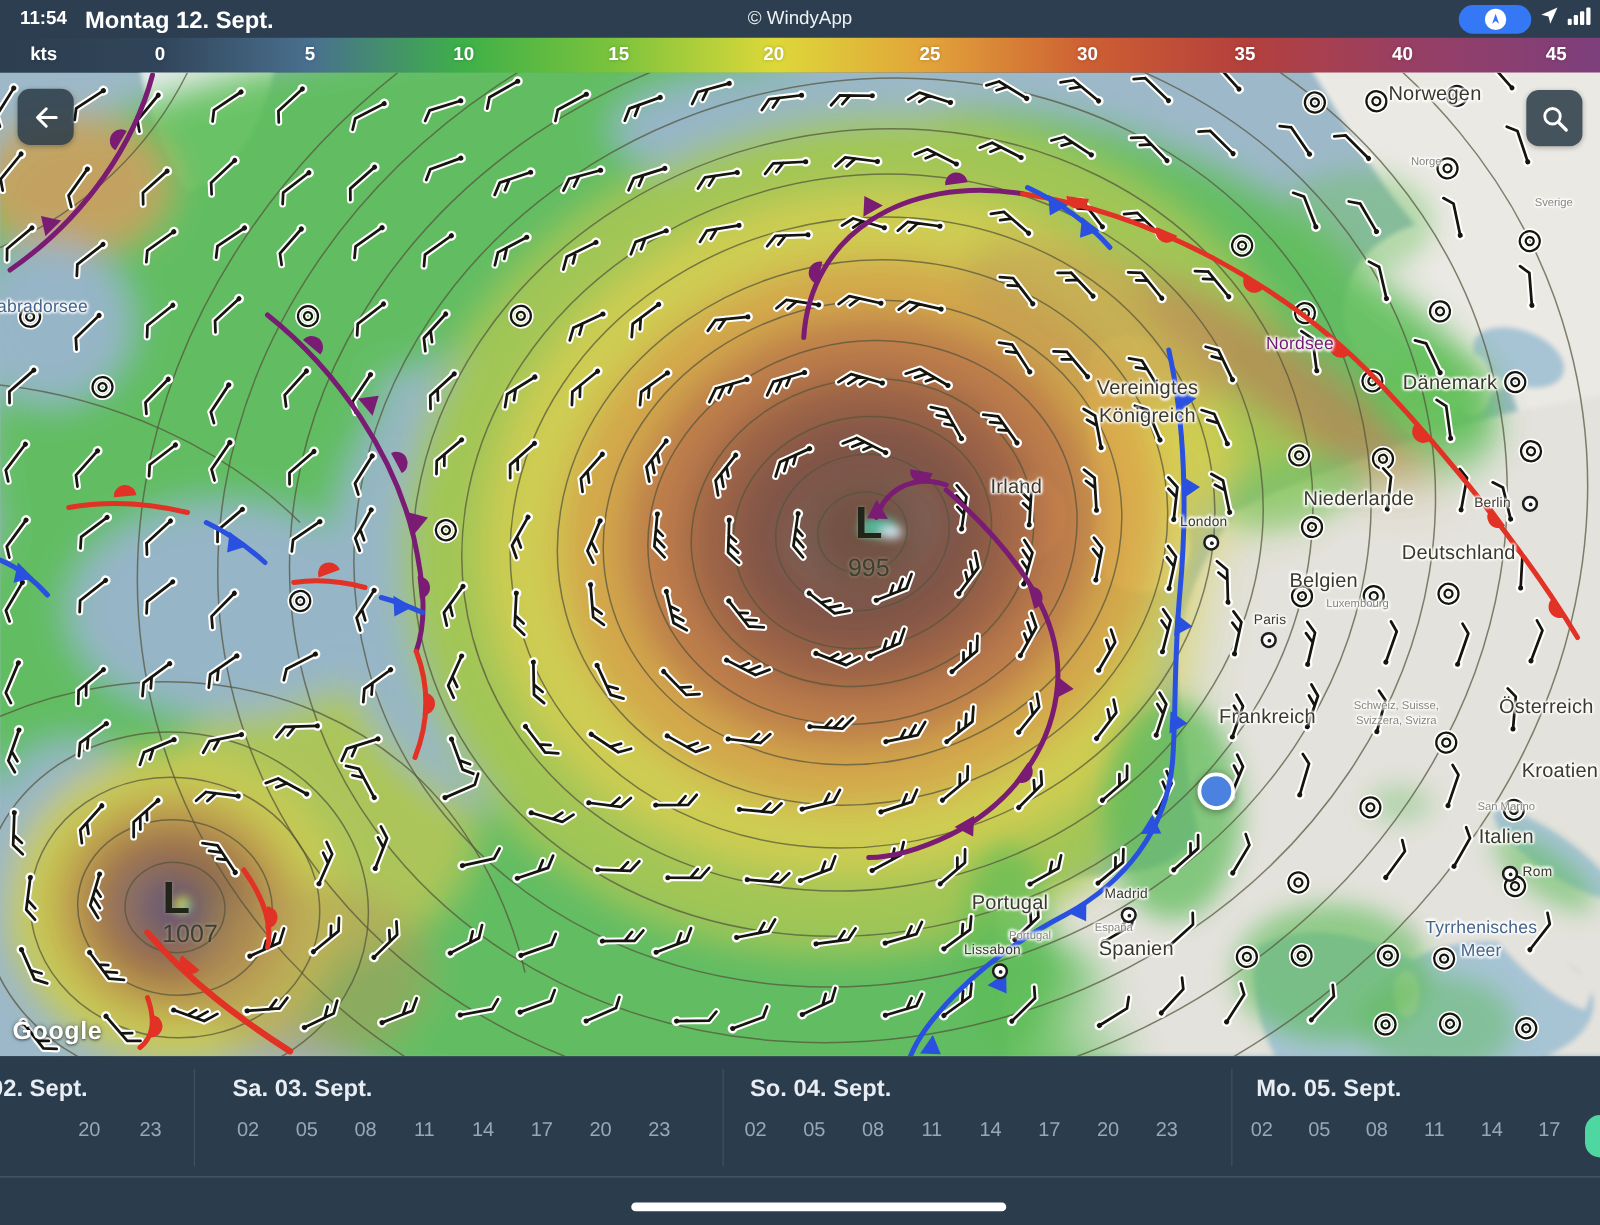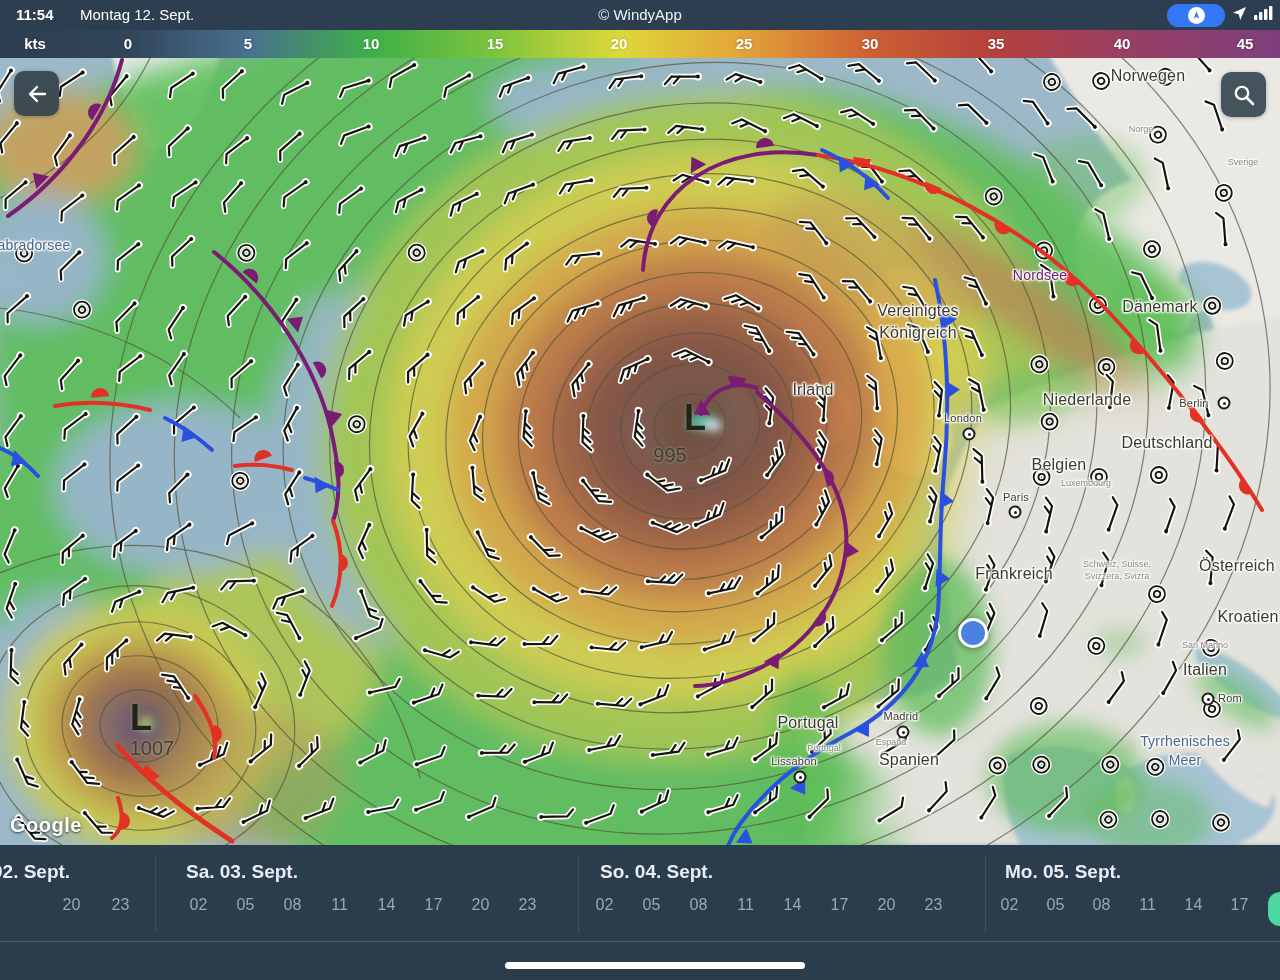--- a/index.html
+++ b/index.html
@@ -1,20 +1,20 @@
 <!DOCTYPE html>
 <html><head>
 <meta charset="utf-8">
 <style>
   html,body{margin:0;padding:0;width:1280px;height:980px;overflow:hidden;background:#2b3c4d;
     font-family:"Liberation Sans",sans-serif;}
   
   #statusbar{position:absolute;left:0;top:0;width:1280px;height:30px;background:#2c3e4f;color:#fff;z-index:40;}
   #sb-time{position:absolute;left:16px;top:6px;font-size:15px;font-weight:700;}
-  #sb-date{position:absolute;left:80px;top:6px;font-size:15px;font-weight:400;}
+  #sb-date{position:absolute;left:68px;top:6px;font-size:19px;font-weight:700;}
   #sb-title{position:absolute;left:0;right:0;top:6px;text-align:center;font-size:15px;font-weight:400;color:#eef2f5;}
   #sb-right{position:absolute;right:6px;top:3px;height:24px;display:flex;align-items:center;gap:7px;}
   #nav-pill{width:58px;height:23px;border-radius:12px;background:#3478f6;display:flex;align-items:center;justify-content:center;}
   #nav-pill .circ{width:17px;height:17px;border-radius:50%;background:#fff;display:flex;align-items:center;justify-content:center;}
   
   #scalebar{position:absolute;left:0;top:30px;width:1280px;height:28px;z-index:39;
     background:linear-gradient(to right,#2c3e4f 0%,#31455a 10%,#49708f 19.4%,#3eb048 29%,#7ec43c 38.7%,#ddd839 48.4%,#e2a23a 58.2%,#cd5f33 68%,#b4403c 77.8%,#993f63 87.6%,#7d3f7d 100%);}
   .sctick{position:absolute;top:5px;transform:translateX(-50%);font-size:15px;font-weight:700;color:#fff;text-shadow:0 0 3px rgba(0,0,0,.25);}
   
   #map{position:absolute;left:0;top:58px;width:1280px;height:787px;overflow:hidden;background:#9db9c9;}
@@ -640,21 +640,21 @@
     <path class="fw" style="stroke-width:5" d="M118,688 C150,726 190,756 232,783"></path>
     <use href="#mw" fill="#e23125" transform="translate(152,713) rotate(220)"></use>
     <path class="fw" d="M195,638 C212,662 218,682 214,700"></path>
     <use href="#mw" fill="#e23125" transform="translate(214,676) rotate(95)"></use>
     <path class="fw" d="M118,740 C125,760 122,772 112,780"></path>
     <use href="#mw" fill="#e23125" transform="translate(122,763) rotate(95)"></use>
   </g>
 </svg>
 
   <div class="pL" style="left:695px;top:360px">L</div>
-  <div class="pV" style="left:670px;top:397px">995</div>
+  <div class="pV" style="left:695px;top:397px">995</div>
   <div class="pL" style="left:141px;top:660px">L</div>
   <div class="pV" style="left:152px;top:690px">1007</div>
 
   <div class="maplabel sea" style="left:30px;top:187px">Labradorsee</div>
   <div class="maplabel" style="left:1148px;top:18px">Norwegen</div>
   <div class="maplabel tiny" style="left:1141px;top:71px">Norge</div>
   <div class="maplabel tiny" style="left:1243px;top:104px">Sverige</div>
   <div class="maplabel seabrown" style="left:1040px;top:217px">Nordsee</div>
   <div class="maplabel" style="left:1160px;top:249px">Dänemark</div>
   <div class="maplabel" style="left:918px;top:264px">Vereinigtes

